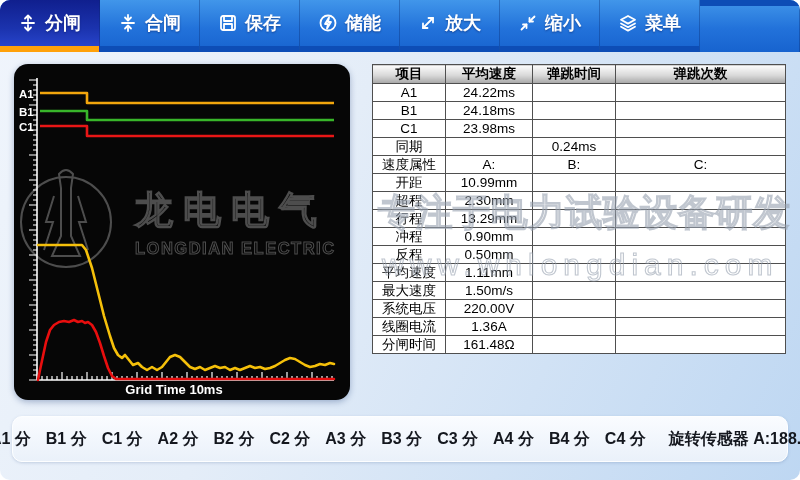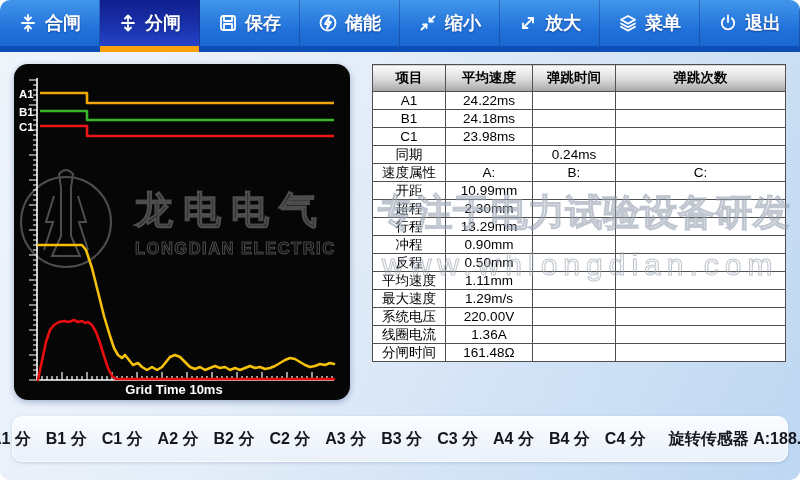--- a/index.html
+++ b/index.html
@@ -23,21 +23,21 @@
                stroke-linecap:round; stroke-linejoin:round; }
 
   
   .chart-panel { position:absolute; left:14px; top:64px; width:336px; height:336px;
                  background:#060606; border-radius:14px; overflow:hidden; box-shadow:0 2px 6px rgba(30,60,120,.35); }
   .chart-panel svg { display:block; }
 
   
   .table-wrap { position:absolute; left:372px; top:64px; width:413px; }
   table { width:413px; border-collapse:collapse; table-layout:fixed; }
-  th { height:27px; font-size:13.5px; font-weight:700; color:#000;
+  th { height:19px; font-size:13.5px; font-weight:700; color:#000;
        background:linear-gradient(180deg,#fcfcfc 0%,#d9d9d9 55%,#a6a6a6 100%);
        border:1px solid #4f4f4f; }
   td { height:17px; line-height:17px; font-size:13.5px; color:#000; text-align:center;
        background:#fff; border:1px solid #4f4f4f; padding:0 2px; overflow:hidden; white-space:nowrap; }
 
   
   .wm { position:absolute; color:transparent; -webkit-text-stroke:1.1px rgba(150,160,175,.6);
         font-weight:700; pointer-events:none; white-space:nowrap; }
   .wm-cn { left:378px; top:188px; font-size:37px; letter-spacing:0.5px; }
   .wm-url { left:382px; top:248px; font-size:30px; letter-spacing:6px; font-weight:400;text-align:center; }
@@ -50,50 +50,50 @@
                 display:flex; align-items:center; justify-content:center; gap:15px; }
   .status-item { font-size:16px; font-weight:700; color:#14171e; white-space:nowrap; }
   .status-sensor { font-size:16px; font-weight:700; color:#14171e; margin-left:8px; white-space:nowrap; }
 </style>
 </head>
 <body>
 
 <div class="app">
 
   <header class="toolbar">
+    <div class="tab active">
+      <div class="tab-inner">
+        <span class="ticon">
+          <svg viewBox="0 0 20 20">
+              <line x1="4" y1="10" x2="16" y2="10"></line>
+              <line x1="10" y1="8" x2="10" y2="3"></line>
+              <polyline points="7,5.5 10,2.5 13,5.5"></polyline>
+              <line x1="10" y1="12" x2="10" y2="17"></line>
+              <polyline points="7,14.5 10,17.5 13,14.5"></polyline>
+            </svg>
+        </span>
+        <span class="tlabel">分闸</span>
+      </div>
+        <span class="tline"></span>
+    </div>
     <div class="tab">
       <div class="tab-inner">
         <span class="ticon">
           <svg viewBox="0 0 20 20">
               <line x1="4" y1="10" x2="16" y2="10"></line>
               <line x1="10" y1="2" x2="10" y2="7"></line>
               <polyline points="7,4.5 10,7.5 13,4.5"></polyline>
               <line x1="10" y1="18" x2="10" y2="13"></line>
               <polyline points="7,15.5 10,12.5 13,15.5"></polyline>
             </svg>
         </span>
         <span class="tlabel">合闸</span>
       </div>
         <span class="tline"></span>
     </div>
-    <div class="tab active">
-      <div class="tab-inner">
-        <span class="ticon">
-          <svg viewBox="0 0 20 20">
-              <line x1="4" y1="10" x2="16" y2="10"></line>
-              <line x1="10" y1="8" x2="10" y2="3"></line>
-              <polyline points="7,5.5 10,2.5 13,5.5"></polyline>
-              <line x1="10" y1="12" x2="10" y2="17"></line>
-              <polyline points="7,14.5 10,17.5 13,14.5"></polyline>
-            </svg>
-        </span>
-        <span class="tlabel">分闸</span>
-      </div>
-        <span class="tline"></span>
-    </div>
     <div class="tab">
       <div class="tab-inner">
         <span class="ticon">
           <svg viewBox="0 0 20 20">
               <rect x="3" y="3" width="14" height="14" rx="2"></rect>
               <path d="M6,3 v5 h8 v-5"></path>
               <path d="M6,17 v-6 h8 v6"></path>
             </svg>
         </span>
         <span class="tlabel">保存</span>
@@ -102,20 +102,33 @@
     </div>
     <div class="tab">
       <div class="tab-inner">
         <span class="ticon">
           <svg viewBox="0 0 20 20">
               <circle cx="10" cy="10" r="7.5"></circle>
               <polyline points="11,4.5 7,11 10,11 9,15.5 13,9 10,9 11,4.5"></polyline>
             </svg>
         </span>
         <span class="tlabel">储能</span>
+      </div>
+        <span class="tline"></span>
+    </div>
+    <div class="tab">
+      <div class="tab-inner">
+        <span class="ticon">
+          <svg viewBox="0 0 20 20">
+              <line x1="5" y1="15" x2="15" y2="5"></line>
+              <polyline points="10.5,5 15,5 15,9.5"></polyline>
+              <polyline points="9.5,15 5,15 5,10.5"></polyline>
+            </svg>
+        </span>
+        <span class="tlabel">放大</span>
       </div>
         <span class="tline"></span>
     </div>
     <div class="tab">
       <div class="tab-inner">
         <span class="ticon">
           <svg viewBox="0 0 20 20">
               <line x1="3.5" y1="16.5" x2="8.5" y2="11.5"></line>
               <polyline points="5,11.5 8.5,11.5 8.5,15"></polyline>
               <line x1="16.5" y1="3.5" x2="11.5" y2="8.5"></line>
@@ -123,52 +136,30 @@
             </svg>
         </span>
         <span class="tlabel">缩小</span>
       </div>
         <span class="tline"></span>
     </div>
     <div class="tab">
       <div class="tab-inner">
         <span class="ticon">
           <svg viewBox="0 0 20 20">
-              <line x1="5" y1="15" x2="15" y2="5"></line>
-              <polyline points="10.5,5 15,5 15,9.5"></polyline>
-              <polyline points="9.5,15 5,15 5,10.5"></polyline>
-            </svg>
-        </span>
-        <span class="tlabel">放大</span>
-      </div>
-        <span class="tline"></span>
-    </div>
-    <div class="tab">
-      <div class="tab-inner">
-        <span class="ticon">
-          <svg viewBox="0 0 20 20">
               <polygon points="10,3 17,6.8 10,10.6 3,6.8"></polygon>
               <polyline points="3,10.5 10,14.3 17,10.5"></polyline>
               <polyline points="3,13.8 10,17.6 17,13.8"></polyline>
             </svg>
         </span>
         <span class="tlabel">菜单</span>
       </div>
         <span class="tline"></span>
     </div>
     <div class="tab">
-      <div class="tab-inner">
-        <span class="ticon">
-          <svg viewBox="0 0 20 20">
-              <line x1="10" y1="2.5" x2="10" y2="9"></line>
-              <path d="M6.2,5.2 a6.2,6.2 0 1 0 7.6,0"></path>
-            </svg>
-        </span>
-        <span class="tlabel">退出</span>
-      </div>
         <span class="tline"></span>
     </div>
   </header>
 
   <section class="chart-panel">
     <svg id="wave-svg" width="336" height="336" viewBox="0 0 336 336" xmlns="http://www.w3.org/2000/svg">
         <circle cx="52" cy="158" r="45" stroke="#4d4d4d" stroke-width="2" fill="none"></circle>
         <path d="M45,110 q7,-8 14,0 l-2,14 v48 l9,20 h-28 l9,-20 v-48 z" stroke="#4d4d4d" stroke-width="2" fill="none"></path>
         <polyline points="40,132 32,158 39,158 30,186" stroke="#4d4d4d" stroke-width="2" fill="none"></polyline>
         <polyline points="64,132 72,158 65,158 74,186" stroke="#4d4d4d" stroke-width="2" fill="none"></polyline>
@@ -386,21 +377,21 @@
             <td></td>
           </tr>
           <tr>
             <td>平均速度</td>
             <td>1.11mm</td>
             <td></td>
             <td></td>
           </tr>
           <tr>
             <td>最大速度</td>
-            <td>1.29m/s</td>
+            <td>1.50m/s</td>
             <td></td>
             <td></td>
           </tr>
           <tr>
             <td>系统电压</td>
             <td>220.00V</td>
             <td></td>
             <td></td>
           </tr>
           <tr>

